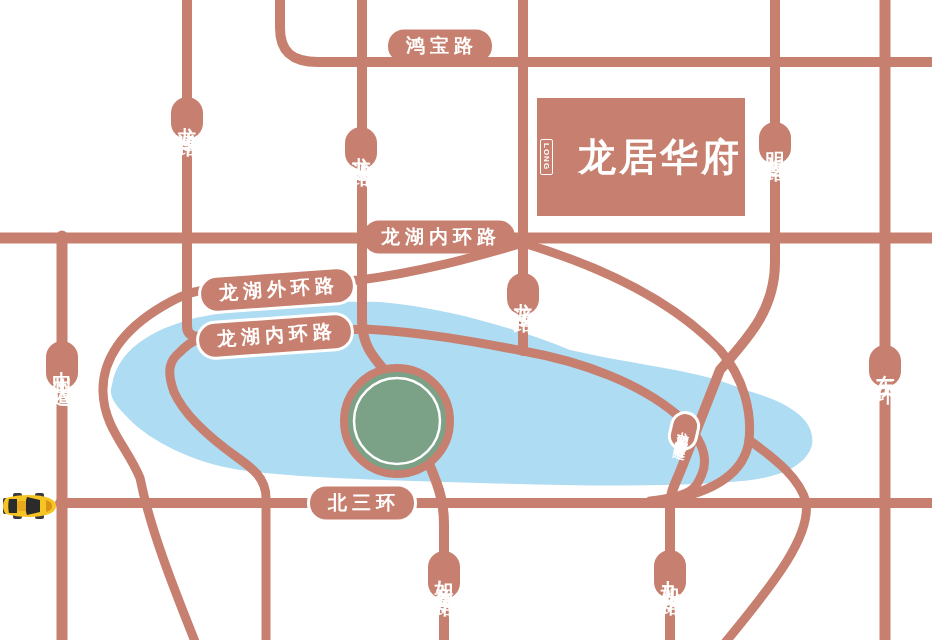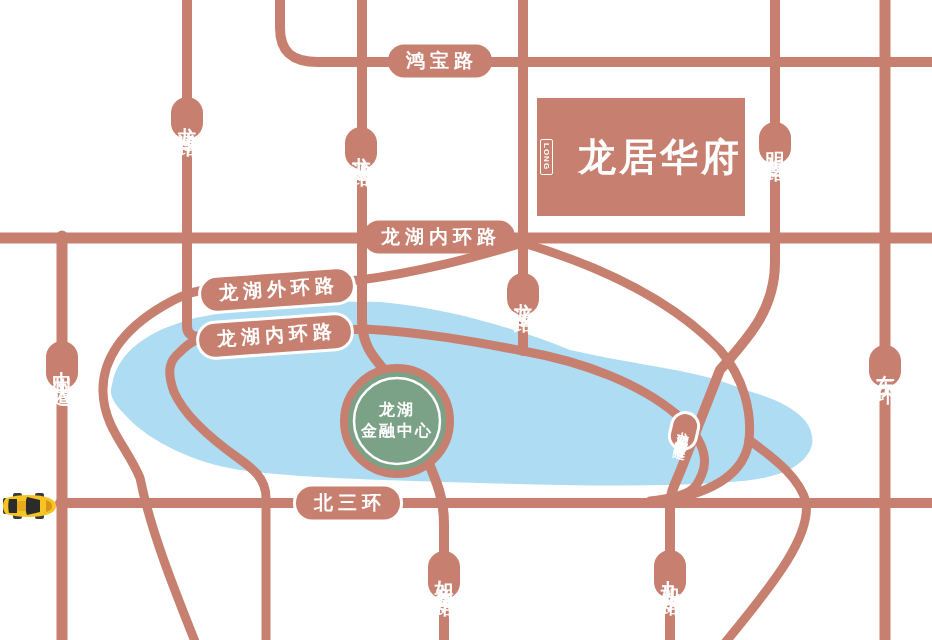--- a/index.html
+++ b/index.html
@@ -99,34 +99,30 @@
     <path d="M8,9 L16,9 L16,23 L8,23 C7,18 7,14 8,9 Z" fill="#2b2b2b"></path>
     <rect x="16" y="11" width="9" height="10" rx="2" fill="#e9a91d"></rect>
     <path d="M45,10 C49,11 51,13 51,16 C51,19 49,21 45,22 Z" fill="#d89416"></path>
   </svg>
 
   <div id="logo-plate">
     <span id="logo-mark">LONG</span>
     <span id="logo-text">龙居华府</span>
   </div>
 
-  <div class="pill h" style="left:440px;top:61px;">鸿宝路</div>
+  <div class="pill h" style="left:440px;top:46px;">鸿宝路</div>
   <div class="pill h" style="left:439px;top:237px;">龙湖内环路</div>
   <div class="pill h tilt halo" style="left:277px;top:290px;">龙湖外环路</div>
   <div class="pill h tilt halo" style="left:275px;top:336px;">龙湖内环路</div>
-  <div class="pill h halo" style="left:348px;top:503px;font-family:Liberation Serif, serif;">北三环</div>
+  <div class="pill h halo" style="left:362px;top:503px;font-family:Liberation Serif, serif;">北三环</div>
 
   <div class="pill v" style="left:187px;top:118px;">龙津路</div>
   <div class="pill v" style="left:361px;top:148px;">龙源路</div>
   <div class="pill v" style="left:775px;top:143px;">明哲路</div>
   <div class="pill v" style="left:523px;top:294px;">龙沄路</div>
   <div class="pill v" style="left:62px;top:365px;">中州大道</div>
   <div class="pill v" style="left:885px;top:366px;">东三环</div>
   <div class="pill v" style="left:444px;top:575px;">如意东路</div>
   <div class="pill v" style="left:670px;top:574px;">九如东路</div>
   <div class="pill v tunnel halo" style="left:684px;top:431px;">龙翼四街隧道</div>
 
-  <div id="landmark-label">
-    <div>龙湖</div>
-    <div>金融中心</div>
-  </div>
 
 </div>
 
 </body></html>

